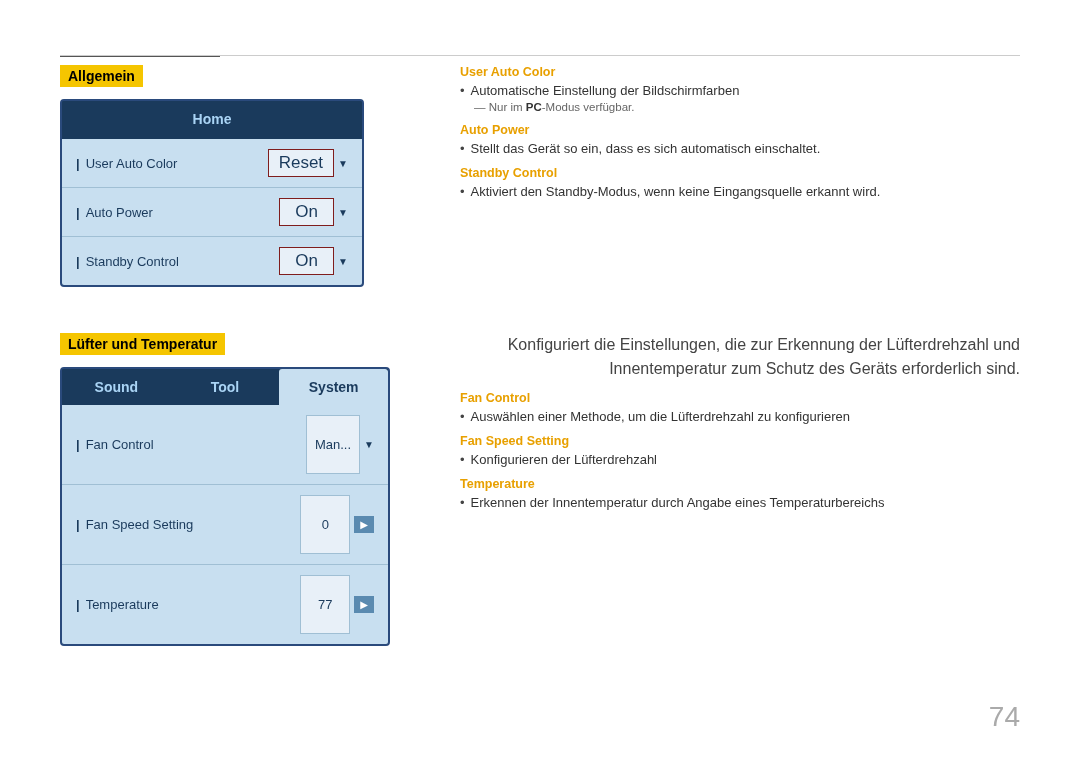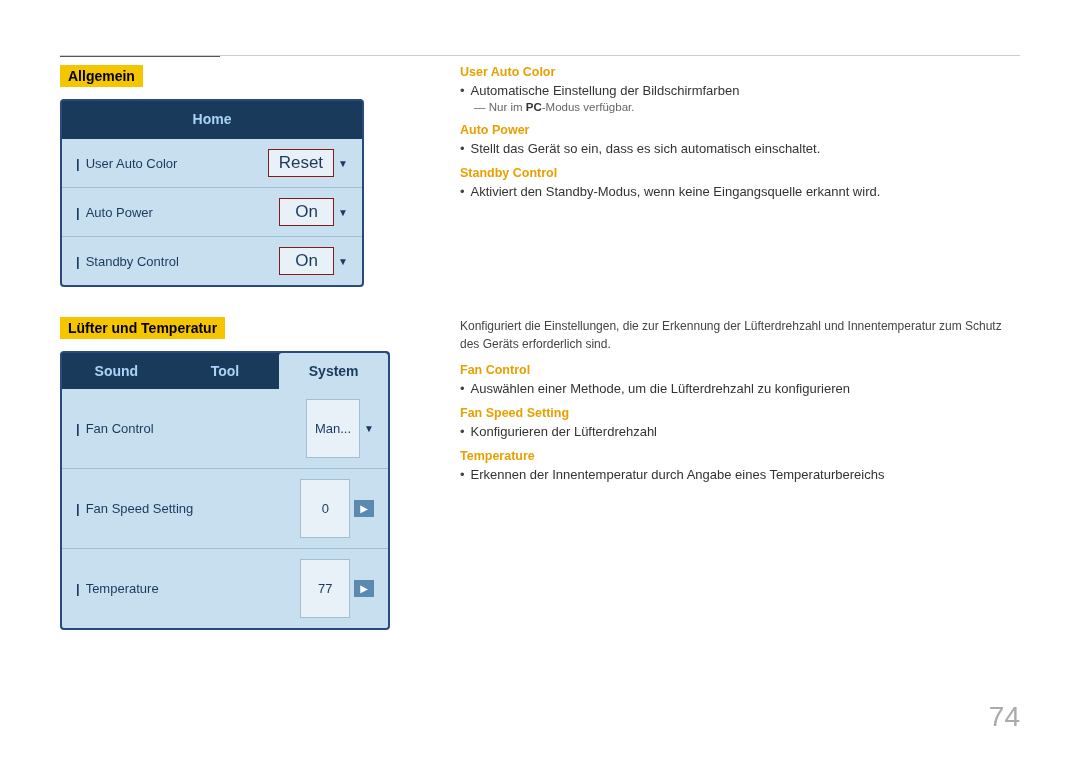--- a/index.html
+++ b/index.html
@@ -214,38 +214,39 @@
 
     .right-panel {
       flex: 1;
       padding-top: 0;
     }
 
     
     .second-section-block {
       display: flex;
       gap: 60px;
-      margin-top: 30px;
+      margin-top: 46px;
     }
 
     
     .page-number {
       position: absolute;
       bottom: 30px;
       right: 60px;
       font-size: 28px;
       color: #aaa;
       font-weight: normal;
     }
 
     .desc-intro {
-      font-size: 12px;
+      font-size: 16px;
       color: #444;
       margin-bottom: 10px;
       line-height: 1.5;
+      text-align: right;
     }
 
     .menu-ui-fan {
       background: #1a3a5c;
       border: 2px solid #2a4a7c;
       border-radius: 4px;
       overflow: hidden;
       width: 330px;
     }
 

